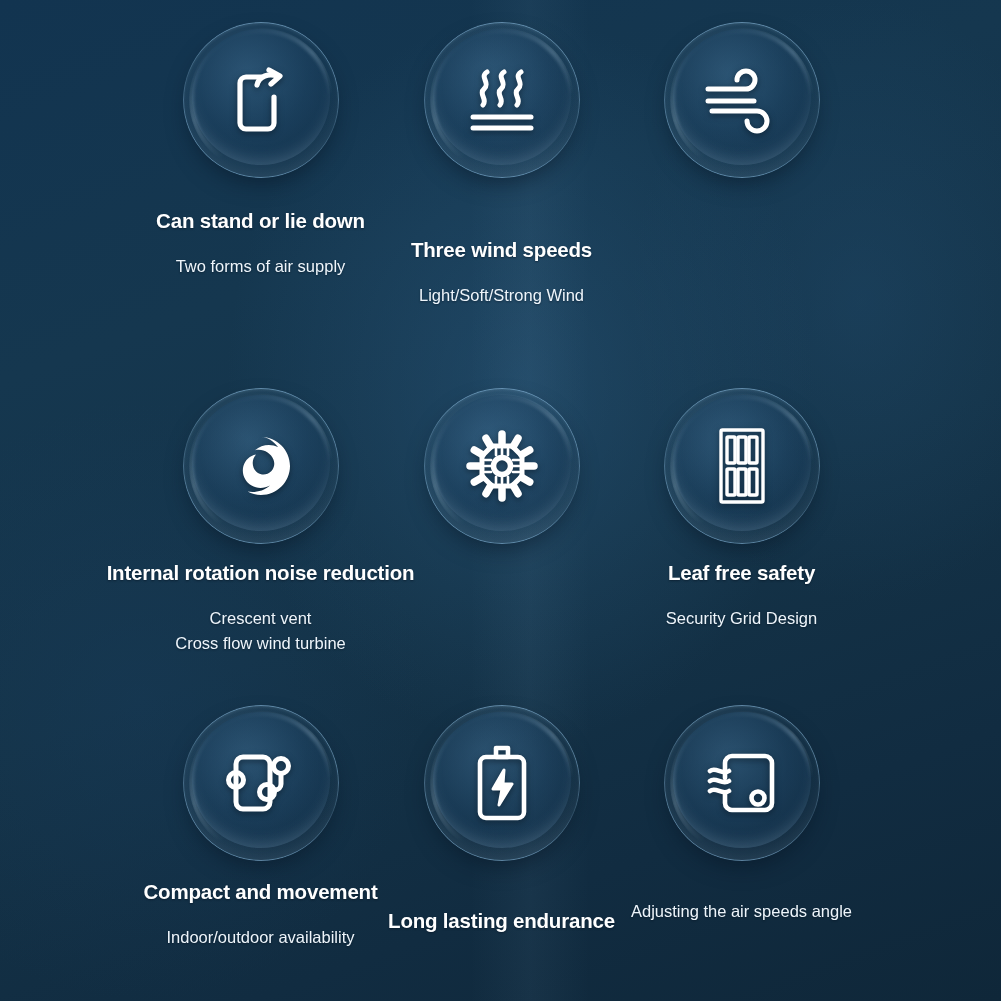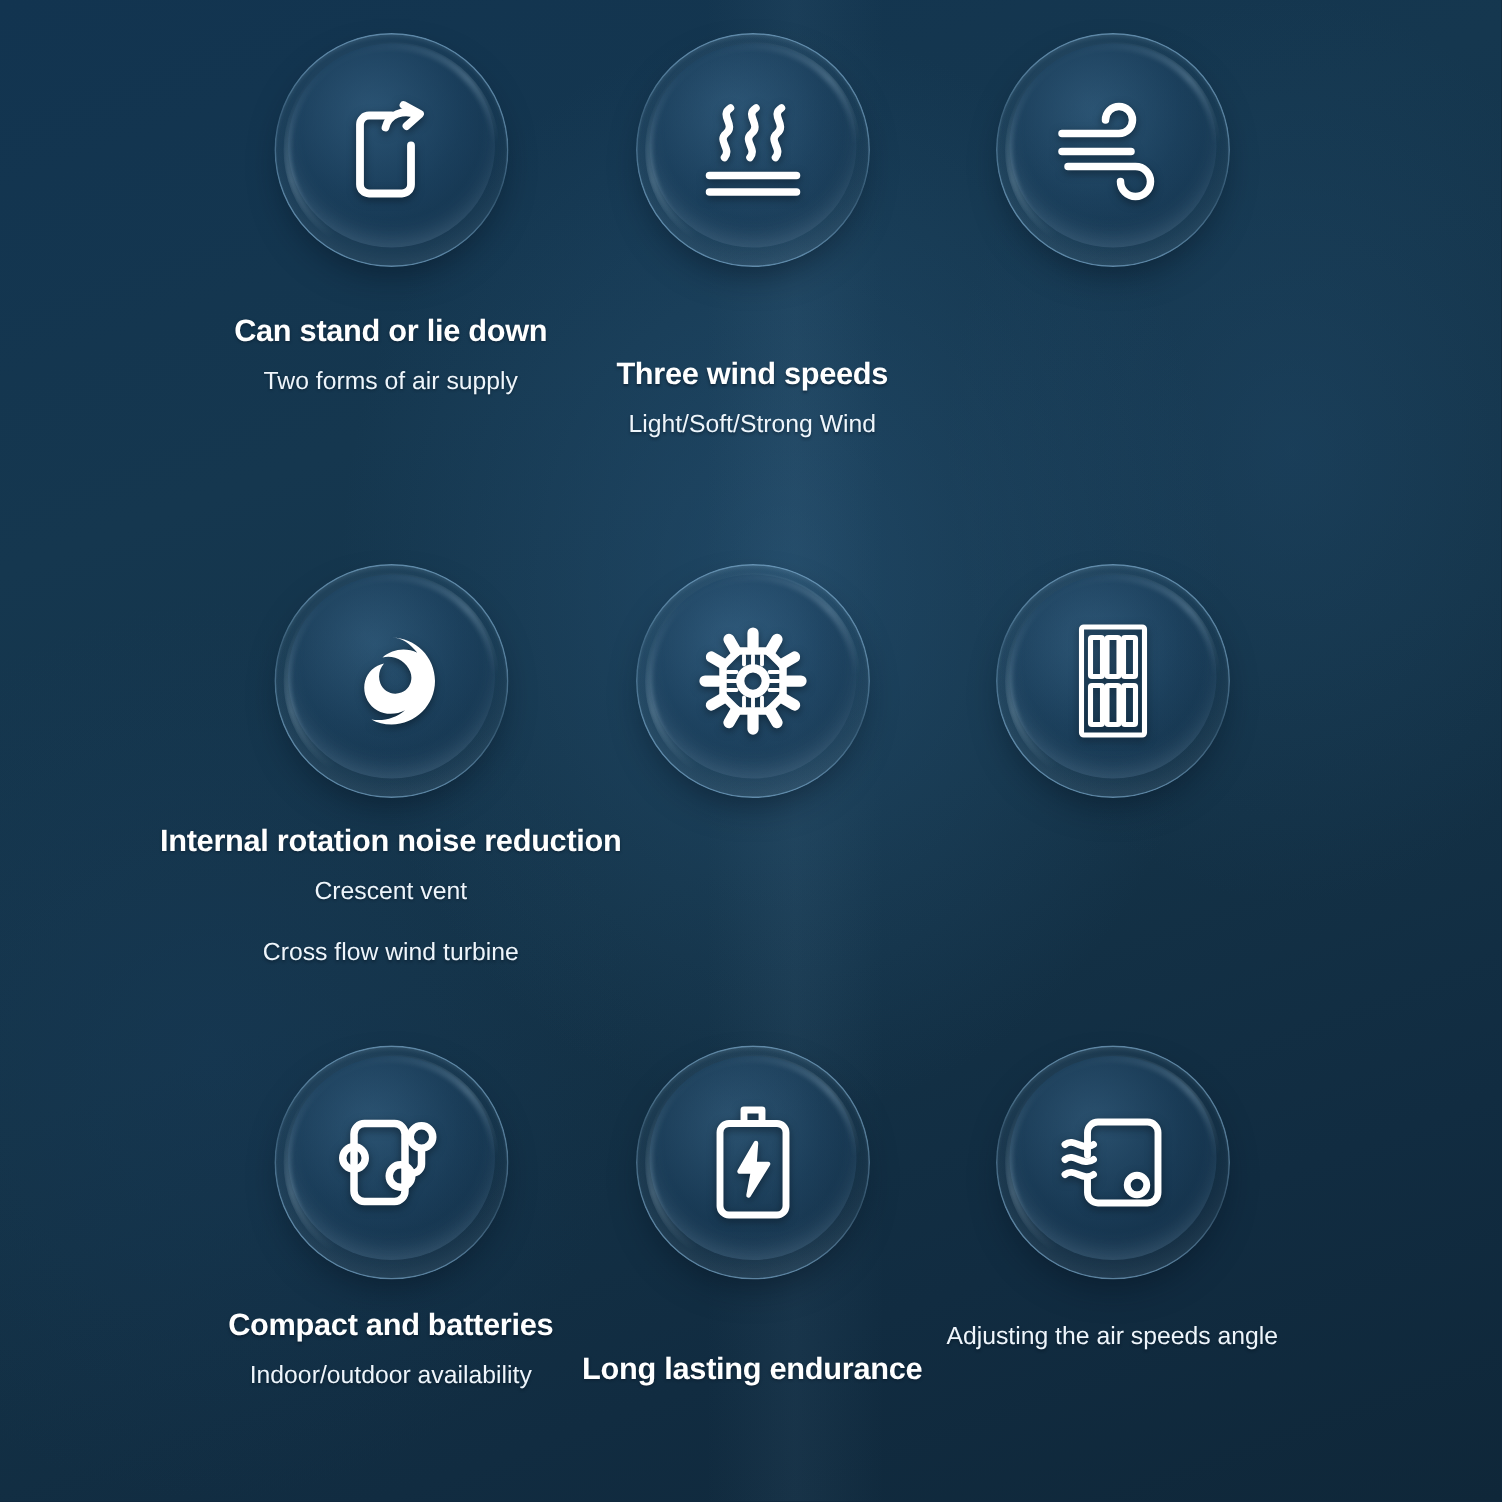--- a/index.html
+++ b/index.html
@@ -133,23 +133,23 @@
     white-space: nowrap;
     text-shadow: 0 1px 2px rgba(5,18,32,0.55);
   }
   .subtitle {
     color: #eef5fb;
     font-size: 16.5px;
     font-weight: normal;
     line-height: 1.55;
     white-space: nowrap;
     text-shadow: 0 1px 2px rgba(5,18,32,0.45);
-    margin-top: 8px;
-  }
-  .subtitle + .subtitle { margin-top: 16px; }
+    margin-top: 20px;
+  }
+  .subtitle + .subtitle { margin-top: 0px; }
 
   .row-1 .caption { margin-top: 30px; }
   .row-2 .caption { margin-top: 16px; }
   .row-3 .caption { margin-top: 18px; }
 </style>
 </head>
 <body>
 
 <div id="stage">
   <div class="grid">
@@ -293,20 +293,24 @@
               <rect x="3" y="3" width="42" height="72" rx="1.5"></rect>
               <rect x="9" y="10" width="8" height="26" rx="1"></rect>
               <rect x="20" y="10" width="8" height="26" rx="1"></rect>
               <rect x="31" y="10" width="8" height="26" rx="1"></rect>
               <rect x="9" y="42" width="8" height="26" rx="1"></rect>
               <rect x="20" y="42" width="8" height="26" rx="1"></rect>
               <rect x="31" y="42" width="8" height="26" rx="1"></rect>
             </svg>
           </div>
         </div>
+        <div class="caption">
+          <div class="title">Leaf free safety</div>
+          <div class="subtitle">Security Grid Design</div>
+        </div>
       </div>
     </div>
 
     <div class="row row-3">
 
       <div class="cell c1">
         <div class="lens-wrap">
           <div class="lens"></div>
           <div class="lens-bowl"></div>
           <div class="lens-crescent"></div>
@@ -315,21 +319,21 @@
             <svg width="76" height="72" viewBox="0 0 76 72" fill="none" stroke="#ffffff" stroke-width="5" stroke-linecap="round" stroke-linejoin="round">
               <path d="M20 10 h20 a7 7 0 0 1 7 7 v38 a7 7 0 0 1 -7 7 h-20 a7 7 0 0 1 -7 -7 v-38 a7 7 0 0 1 7 -7 z"></path>
               <circle cx="13" cy="33" r="7.5"></circle>
               <circle cx="58" cy="19" r="7.5"></circle>
               <circle cx="44" cy="45" r="7.5"></circle>
               <path d="M58 27 v10 a6 6 0 0 1 -6 6 h-0.5"></path>
             </svg>
           </div>
         </div>
         <div class="caption">
-          <div class="title">Compact and batteries</div>
+          <div class="title">Compact and movement</div>
           <div class="subtitle">Indoor/outdoor availability</div>
         </div>
       </div>
 
       <div class="cell c2">
         <div class="lens-wrap">
           <div class="lens"></div>
           <div class="lens-bowl"></div>
           <div class="lens-crescent"></div>
           <div class="lens-rim"></div>

